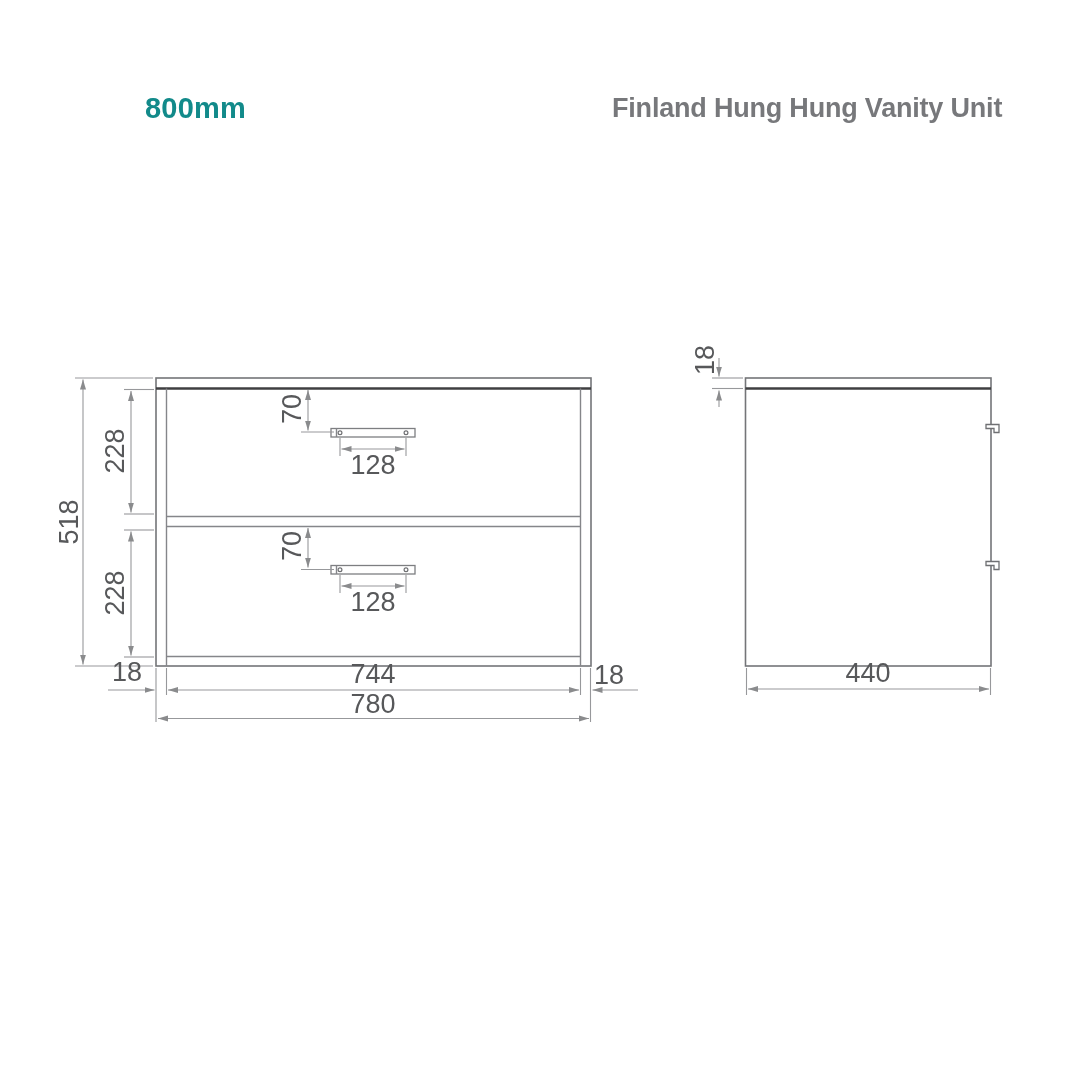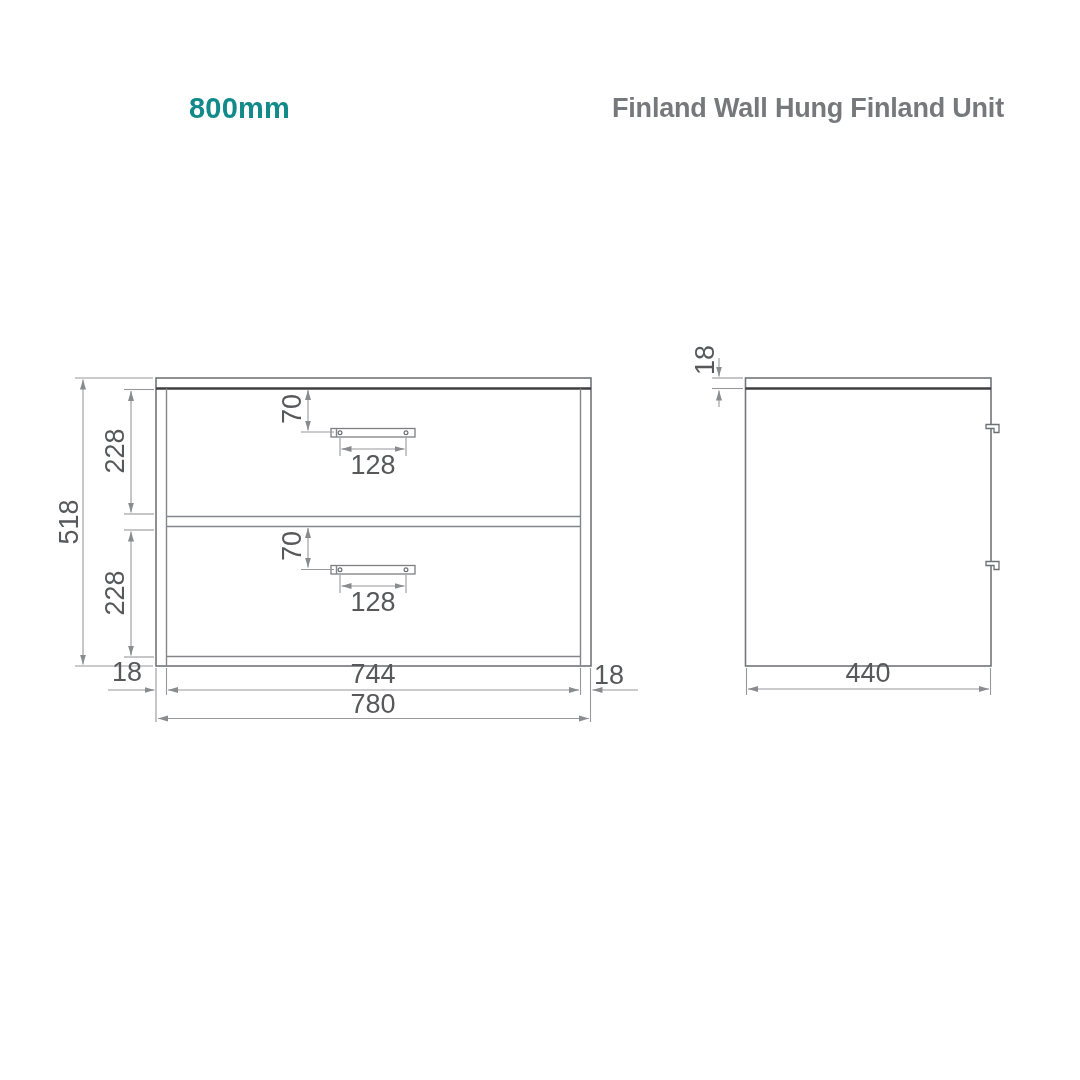--- a/index.html
+++ b/index.html
@@ -2,42 +2,42 @@
 <html><head>
 <meta charset="utf-8">
 <style>
   html,body{margin:0;padding:0;}
   body{
     width:1080px;height:1080px;background:#ffffff;position:relative;
     font-family:"Liberation Sans","DejaVu Sans",sans-serif;overflow:hidden;
   }
   .hdr-size{
     position:absolute;left:145px;top:92px;
-    font-size:29px;font-weight:600;color:#128a8a;letter-spacing:.2px;margin-left:44px;
+    font-size:29px;font-weight:600;color:#128a8a;letter-spacing:.2px;
   }
   .hdr-title{
     position:absolute;left:612px;top:93px;
     font-size:27px;font-weight:600;color:#77787b;letter-spacing:-.2px;
   }
   svg{position:absolute;left:0;top:0;}
   .box   {fill:#ffffff;stroke:#747578;stroke-width:1.6;}
   .box2  {fill:#ffffff;stroke:#7d7e81;stroke-width:1.3;}
   .ln    {stroke:#85868a;stroke-width:1.4;fill:none;}
   .dark  {stroke:#3f3f41;stroke-width:2.4;fill:none;}
   .dim   {stroke:#97989b;stroke-width:1.1;fill:none;}
   .scr   {fill:#ffffff;stroke:#6f7073;stroke-width:1.2;}
   .clip  {fill:#ffffff;stroke:#6f7073;stroke-width:1.3;}
   text.t {font-family:"Liberation Sans","DejaVu Sans",sans-serif;
           font-size:27px;fill:#57585a;text-anchor:middle;}
 </style>
 </head>
 <body>
 
 <div class="hdr-size">800mm</div>
-<div class="hdr-title">Finland Wall Hung Finland Unit</div>
+<div class="hdr-title">Finland Hung Hung Vanity Unit</div>
 
 <svg width="1080" height="1080" viewBox="0 0 1080 1080">
   <defs>
     <marker id="arr" markerUnits="userSpaceOnUse" markerWidth="11" markerHeight="8" refX="10" refY="4" orient="auto-start-reverse">
       <path d="M0,1 L10,4 L0,7 z" fill="#8a8b8d"></path>
     </marker>
   </defs>
 
   <g>
 

